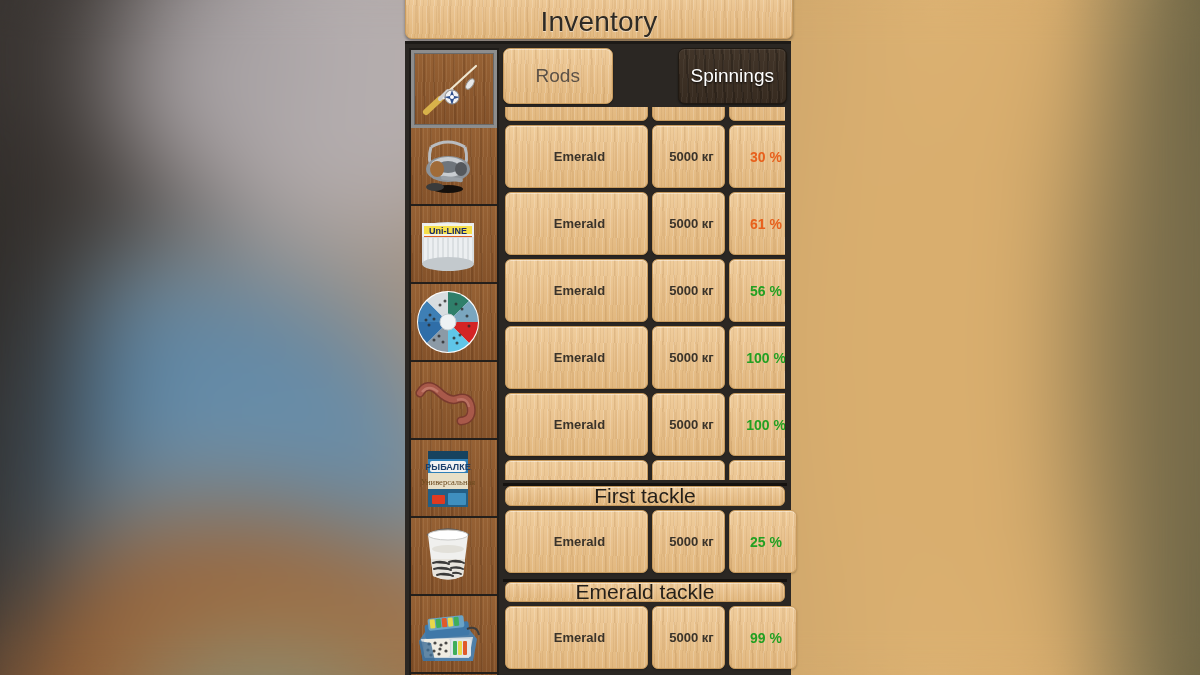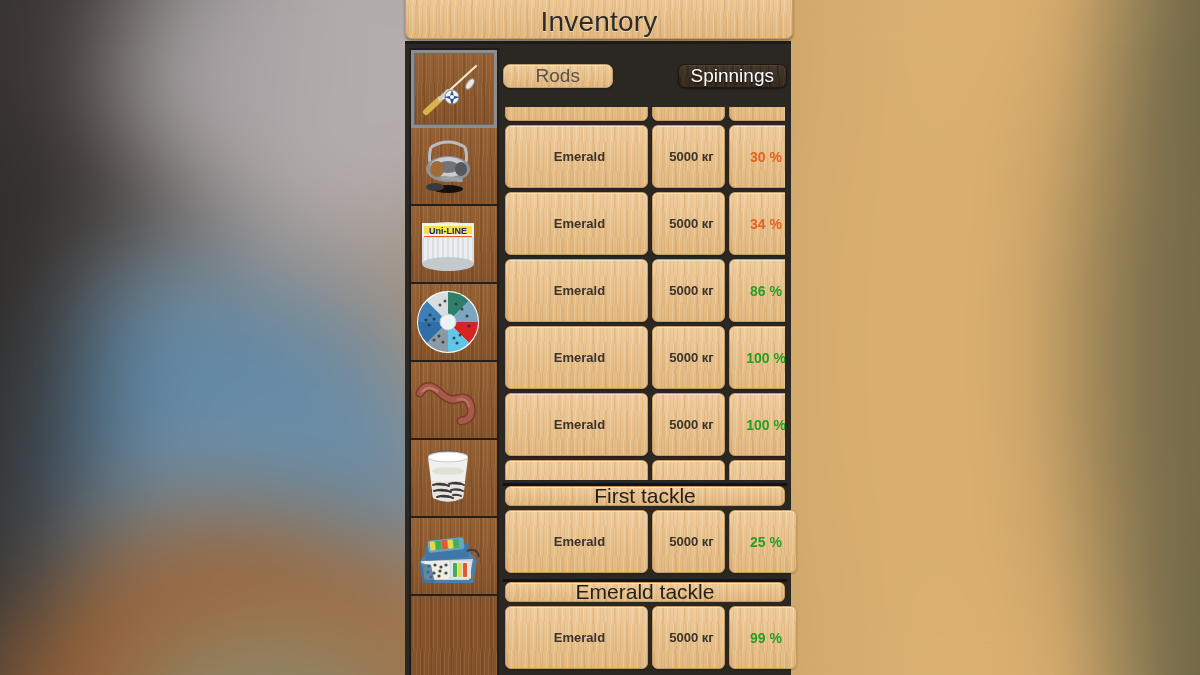--- a/index.html
+++ b/index.html
@@ -130,21 +130,21 @@
 
   
   #content {
     flex: 1;
     display: flex; flex-direction: column;
     margin: 4px 4px 0 4px;
     min-width: 0;
   }
 
   
-  #tabs { display:flex; gap:22px; height:56px; flex:none;align-items:center; }
+  #tabs { display:flex; gap:22px; height:56px; flex:none; }
   .tab {
     flex: 1;
     border-radius: 7px;
     display:flex; align-items:center; justify-content:center;
     font-size: 19px;
     box-sizing: border-box;
     cursor: pointer;
     overflow: hidden;
   }
   .tab.inactive {
@@ -337,20 +337,38 @@
           </span>
         </div>
         <div class="slot wood-med">
           <span>
             <svg width="74" height="70" viewBox="0 0 74 70">
               <g>
         <path d="M9 28 Q16 16 27 26 Q38 37 46 34 Q58 30 60 42 Q62 55 50 56" stroke="#7a3b2e" stroke-width="9" fill="none" stroke-linecap="round"></path>
         <path d="M9 28 Q16 16 27 26 Q38 37 46 34 Q58 30 60 42 Q62 55 50 56" stroke="#a8594a" stroke-width="6" fill="none" stroke-linecap="round"></path>
         <path d="M11 27 Q18 19 27 27" stroke="#c98476" stroke-width="2.5" fill="none" opacity=".75"></path>
         <path d="M46 35 Q56 32 58 42" stroke="#c98476" stroke-width="2.5" fill="none" opacity=".6"></path>
+      </g>
+            </svg>
+          </span>
+        </div>
+        <div class="slot wood-med">
+          <span>
+            <svg width="74" height="70" viewBox="0 0 74 70">
+              <g>
+        <rect x="17" y="8" width="40" height="56" rx="3" fill="#1f5f8f"></rect>
+        <rect x="17" y="8" width="40" height="22" fill="#2e7fb8"></rect>
+        <rect x="17" y="8" width="40" height="8" fill="#17435f"></rect>
+        <rect x="19" y="18" width="36" height="11" rx="2" fill="#f2f2f2"></rect>
+        <text x="37" y="27" font-size="9" font-family="Liberation Sans, sans-serif" font-weight="bold" fill="#1b3f6b" text-anchor="middle">РЫБАЛКЕ</text>
+        <rect x="17" y="30" width="40" height="16" fill="#e8dfc6"></rect>
+        <text x="37" y="42" font-size="8.5" font-family="Liberation Serif, serif" fill="#6b4a1e" text-anchor="middle">Универсальная</text>
+        <rect x="17" y="46" width="40" height="18" fill="#245f86"></rect>
+        <rect x="21" y="52" width="13" height="9" rx="1" fill="#e03a20"></rect>
+        <rect x="37" y="50" width="18" height="12" rx="1" fill="#3f8fbf"></rect>
       </g>
             </svg>
           </span>
         </div>
         <div class="slot wood-med">
           <span>
             <svg width="74" height="70" viewBox="0 0 74 70">
               <g>
         <path d="M16 14 Q37 2 58 14" stroke="#5a5a5a" stroke-width="1.6" fill="none"></path>
         <path d="M17 14 L22 55 Q37 62 52 55 L57 14 Z" fill="#f0f0ee"></path>
@@ -431,26 +449,26 @@
               <div class="cell wood-light c-pct pct-good">94 %</div>
             </div>
             <div class="row">
               <div class="cell wood-light c-name">Emerald</div>
               <div class="cell wood-light c-weight">5000 кг</div>
               <div class="cell wood-light c-pct pct-warn">30 %</div>
             </div>
             <div class="row">
               <div class="cell wood-light c-name">Emerald</div>
               <div class="cell wood-light c-weight">5000 кг</div>
-              <div class="cell wood-light c-pct pct-warn">34 %</div>
-            </div>
-            <div class="row">
-              <div class="cell wood-light c-name">Emerald</div>
-              <div class="cell wood-light c-weight">5000 кг</div>
-              <div class="cell wood-light c-pct pct-good">86 %</div>
+              <div class="cell wood-light c-pct pct-warn">61 %</div>
+            </div>
+            <div class="row">
+              <div class="cell wood-light c-name">Emerald</div>
+              <div class="cell wood-light c-weight">5000 кг</div>
+              <div class="cell wood-light c-pct pct-good">56 %</div>
             </div>
             <div class="row">
               <div class="cell wood-light c-name">Emerald</div>
               <div class="cell wood-light c-weight">5000 кг</div>
               <div class="cell wood-light c-pct pct-good">100 %</div>
             </div>
             <div class="row">
               <div class="cell wood-light c-name">Emerald</div>
               <div class="cell wood-light c-weight">5000 кг</div>
               <div class="cell wood-light c-pct pct-good">100 %</div>

